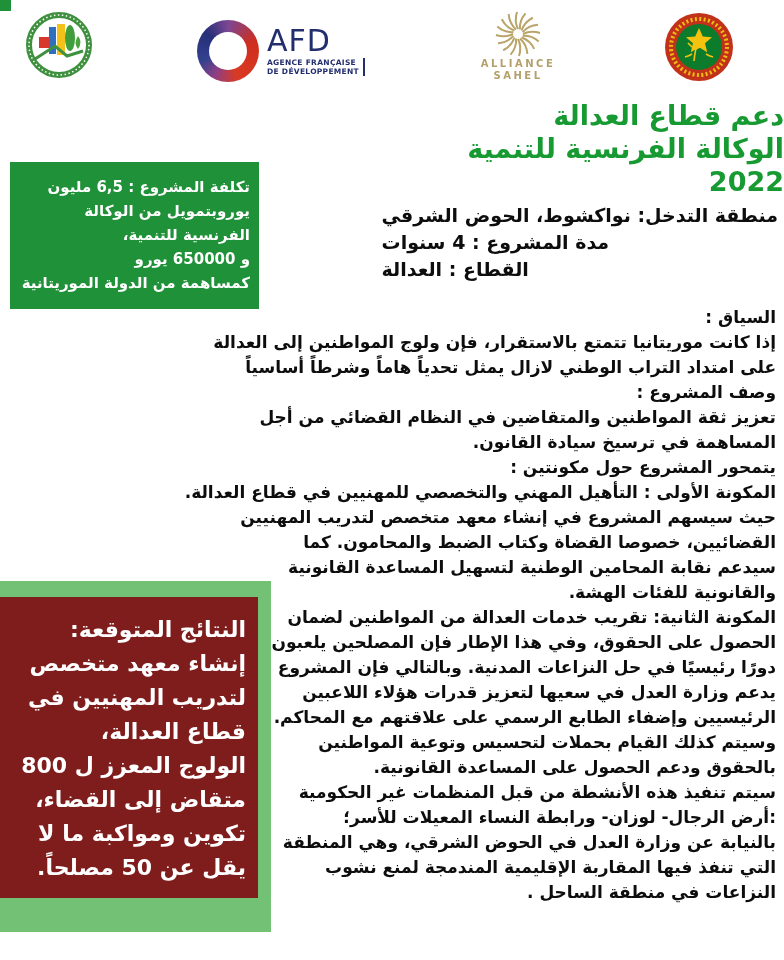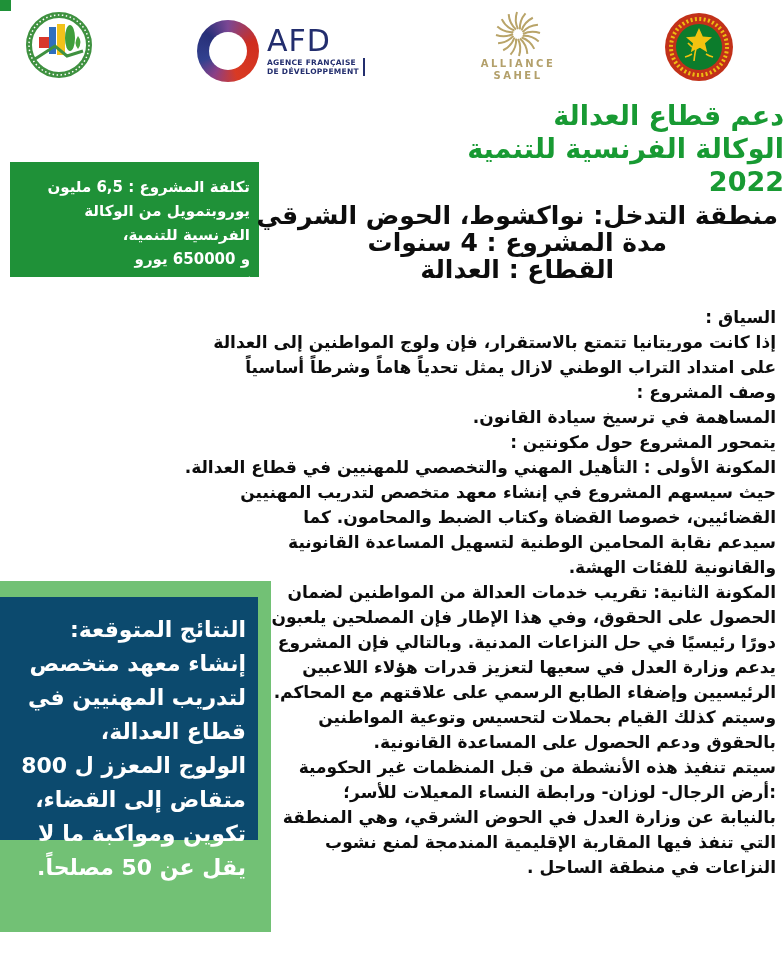--- a/index.html
+++ b/index.html
@@ -23,37 +23,37 @@
   .afd-bar{width:2px;background:#232e6e;}
   
   .alliance{left:462px;top:10px;width:112px;display:flex;flex-direction:column;align-items:center;}
   .alliance-text{font-size:10px;font-weight:bold;color:#b3a06b;letter-spacing:2.5px;line-height:12px;text-align:center;}
   
   .seal{left:663px;top:11px;width:72px;height:72px;}
   
   .title{left:330px;right:0;top:99px;text-align:right;direction:rtl;
          color:#189a33;font-weight:bold;font-size:27px;line-height:33px;}
   
-  .costbox{left:10px;top:162px;width:249px;height:115px;background:#1f9138;box-sizing:border-box;
+  .costbox{left:10px;top:162px;width:249px;height:147px;background:#1f9138;box-sizing:border-box;
            padding:13px 9px 0 6px;direction:rtl;text-align:right;color:#ffffff;
            font-weight:bold;font-size:15px;line-height:24px;}
   .costbox .ln{white-space:nowrap;}
   
-  .details{right:6px;top:202px;direction:rtl;text-align:center;color:#0d0d0d;
-           font-weight:bold;font-size:25px;line-height:27px;}
+  .details{right:6px;top:202px;direction:rtl;text-align:left;color:#0d0d0d;
+           font-weight:bold;font-size:19px;line-height:27px;}
   .details .ln{white-space:nowrap;}
   
   .bodytxt{left:205px;right:8px;top:305px;direction:rtl;color:#0d0d0d;
            font-weight:bold;font-size:17px;line-height:25px;}
   .bodytxt .bl{white-space:nowrap;}
   .bl.r{text-align:right;}
   .bl.c{text-align:right;}
   
   .results-shadow{left:0;top:581px;width:271px;height:351px;background:#72c175;}
-  .resultsbox{left:0;top:597px;width:258px;height:243px;background:#0c4a6e;box-sizing:border-box;
+  .resultsbox{left:0;top:597px;width:258px;height:301px;background:#7f1d1d;box-sizing:border-box;
               padding:16px 12px 0 6px;direction:rtl;text-align:right;color:#ffffff;
               font-weight:bold;font-size:22px;line-height:34px;}
   .resultsbox .ln{white-space:nowrap;}
 </style>
 </head>
 <body>
 
 <div class="abs corner"></div>
 
 <div class="abs ministry">
@@ -147,20 +147,21 @@
   <div class="ln">منطقة التدخل: نواكشوط، الحوض الشرقي</div>
   <div class="ln">مدة المشروع : 4 سنوات</div>
   <div class="ln">القطاع : العدالة</div>
 </div>
 
 <div class="abs bodytxt">
   <div class="bl r">السياق :</div>
   <div class="bl r">إذا كانت موريتانيا تتمتع بالاستقرار، فإن ولوج المواطنين إلى العدالة</div>
   <div class="bl c">على امتداد التراب الوطني لازال يمثل تحدياً هاماً وشرطاً أساسياً</div>
   <div class="bl r">وصف المشروع :</div>
+  <div class="bl r">تعزيز ثقة المواطنين والمتقاضين في النظام القضائي من أجل</div>
   <div class="bl c">المساهمة في ترسيخ سيادة القانون.</div>
   <div class="bl r">يتمحور المشروع حول مكونتين :</div>
   <div class="bl r">المكونة الأولى : التأهيل المهني والتخصصي للمهنيين في قطاع العدالة.</div>
   <div class="bl c">حيث سيسهم المشروع في إنشاء معهد متخصص لتدريب المهنيين</div>
   <div class="bl c">القضائيين، خصوصا القضاة وكتاب الضبط والمحامون. كما</div>
   <div class="bl c">سيدعم نقابة المحامين الوطنية لتسهيل المساعدة القانونية</div>
   <div class="bl c">والقانونية للفئات الهشة.</div>
   <div class="bl r">المكونة الثانية: تقريب خدمات العدالة من المواطنين لضمان</div>
   <div class="bl c">الحصول على الحقوق، وفي هذا الإطار فإن المصلحين يلعبون</div>
   <div class="bl c">دورًا رئيسيًا في حل النزاعات المدنية. وبالتالي فإن المشروع</div>

